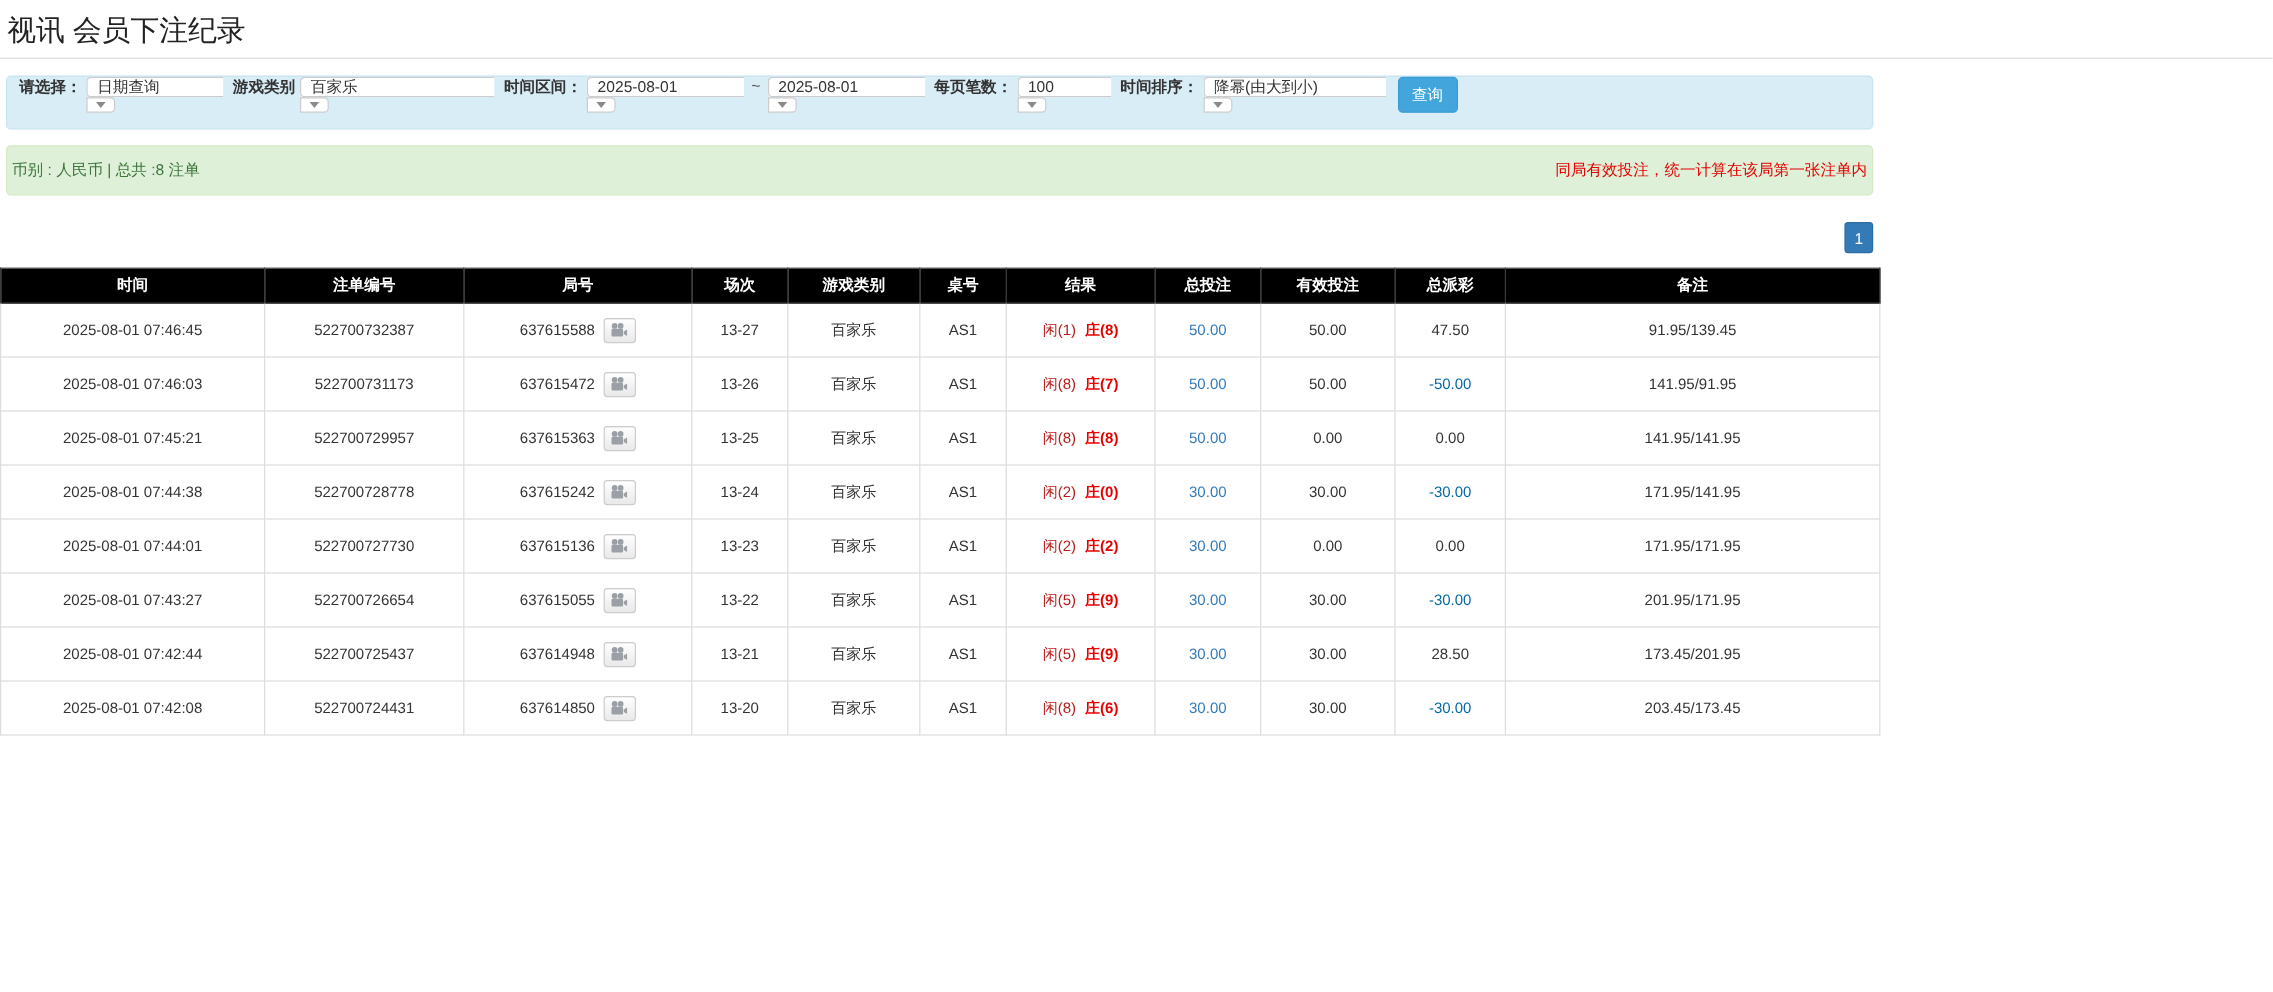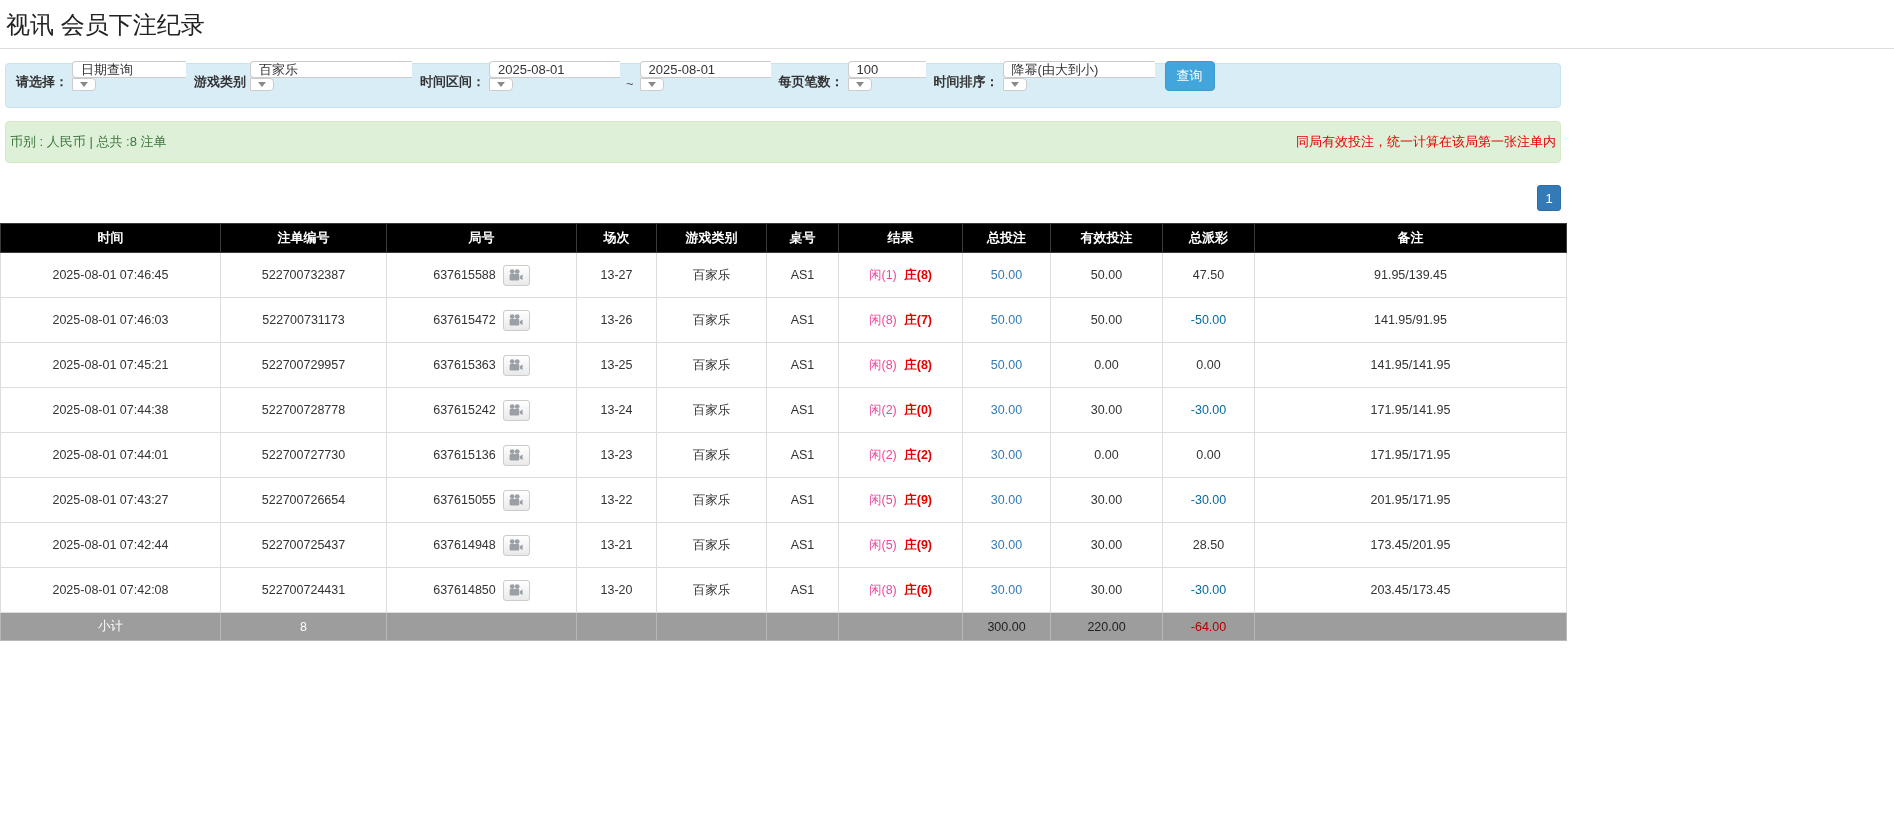--- a/index.html
+++ b/index.html
@@ -7,21 +7,21 @@
   body { font-family:"Liberation Sans","DejaVu Sans",sans-serif; color:#333; position:relative; }
 
   .page-header { padding:9px 8px 7px 6px; border-bottom:1px solid #ddd; }
   .page-title { font-size:24px; font-weight:500; color:#222; }
 
   .content { width:1566px; position:relative; height:789px; }
 
   
   .filter-bar {
     margin:14px 5px 0 5px; background:#d9edf7; border:1px solid #c5e3f1;
-    border-radius:4px; height:45px; display:flex; align-items:flex-end; padding:16px 8px;
+    border-radius:4px; height:45px; display:flex; align-items:flex-start; padding:0 8px;
   }
   .f-label { font-size:13px; font-weight:bold; color:#333; white-space:nowrap; margin:0 4px 0 8px; }
   .f-label.first { margin-left:2px; }
   .tilde { font-size:13px; color:#555; margin:0 6px; }
   .combo { display:flex; height:30px;flex-direction:column; }
   .combo-input {
     height:30px; border:1px solid #ccc; border-right:none; border-radius:4px 0 0 4px;
     padding:0 8px; font-size:13px; color:#333; background:#fff; outline:none; cursor:default;
   }
   .w-querytype { width:114px; }
@@ -58,21 +58,21 @@
   
   table.records { width:1566px; border-collapse:collapse; table-layout:fixed; }
   table.records th {
     background:#000; color:#fff; font-size:13px; font-weight:bold; height:29px;
     border:1px solid #3a3a3a; text-align:center;
   }
   table.records tbody td {
     border:1px solid #ddd; height:45px; text-align:center; font-size:12.5px; color:#333;
     background:#fff; overflow:hidden; white-space:nowrap;
   }
-  .player { color:#ec4899;text-align:center; }
+  .player { color:#b91c1c;text-align:center; }
   .banker { color:#e60000; margin-left:4px;font-weight:bold; }
   .bet-link { color:#337ab7; text-decoration:none; cursor:pointer; }
   td.payout.neg { color:#0369a1; }
 
   .video-btn {
     display:inline-flex; align-items:center; justify-content:center;
     width:27px; height:21px; border:1px solid #ccc; border-radius:3px;
     background:linear-gradient(#ffffff,#e9e9e9); cursor:pointer; vertical-align:middle; margin-left:7px;
   }
 
@@ -378,29 +378,16 @@
       <span class="player">闲(8)</span>
       <span class="banker">庄(6)</span>
     </td>
     <td><a class="bet-link">30.00</a></td>
     <td>30.00</td>
     <td class="payout neg">-30.00</td>
     <td>203.45/173.45</td>
   </tr>
       </tbody>
     <tfoot>
-      <tr class="subtotal-row">
-        <td>小计</td>
-        <td>8</td>
-        <td></td>
-          <td></td>
-          <td></td>
-        <td></td>
-          <td></td>
-        <td class="num">300.00</td>
-        <td class="num">220.00</td>
-        <td class="num neg">-64.00</td>
-        <td></td>
-      </tr>
     </tfoot>
   </table>
 
 </div>
 
 </body></html>

